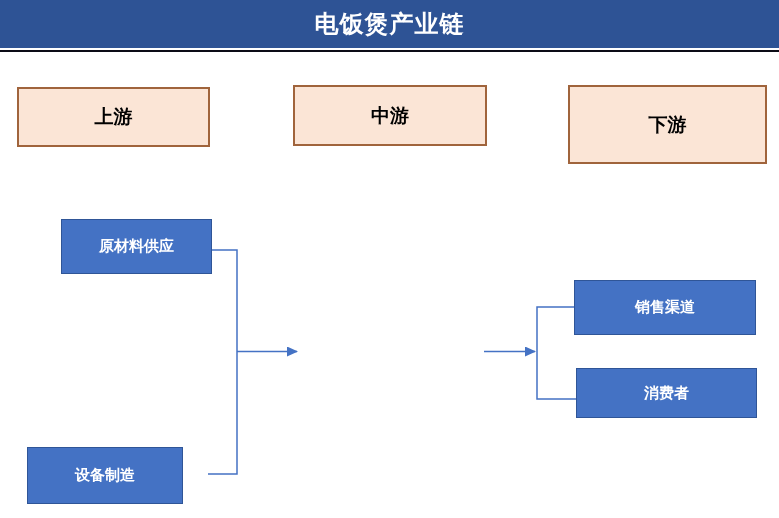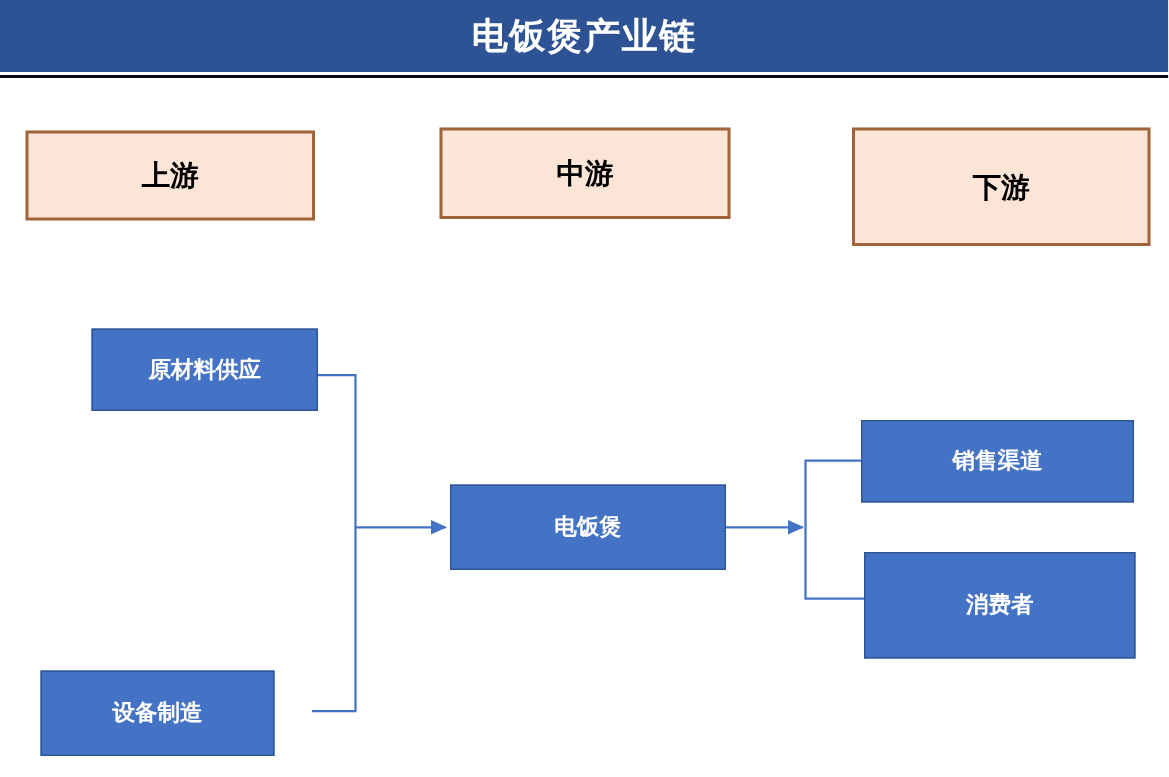--- a/index.html
+++ b/index.html
@@ -63,21 +63,21 @@
     align-items: center;
     justify-content: center;
     color: #ffffff;
     font-size: 15px;
     font-weight: bold;
   }
   .node-raw-material  { left: 21px;  top: 219px; width: 151px; height: 55px; margin-left: 40px; }
   .node-equipment     { left: 27px;  top: 447px; width: 156px; height: 57px; }
   .node-rice-cooker   { left: 300px; top: 323px; width: 184px; height: 57px; }
   .node-sales-channel { left: 574px; top: 280px; width: 182px; height: 55px; }
-  .node-consumer      { left: 576px; top: 368px; width: 181px; height: 71px; }
+  .node-consumer      { left: 576px; top: 368px; width: 181px; height: 50px; }
   
   .connector-layer {
     position: absolute;
     left: 0; top: 0;
     width: 779px; height: 518px;
     pointer-events: none;
   }
 </style>
 </head>
 <body>
@@ -104,17 +104,16 @@
 
     <line x1="237" y1="351.5" x2="297" y2="351.5" stroke="#4472C4" stroke-width="1.5" marker-end="url(#arrowhead)"></line>
 
     <line x1="484" y1="351.5" x2="535" y2="351.5" stroke="#4472C4" stroke-width="1.5" marker-end="url(#arrowhead)"></line>
 
     <polyline points="574,307 537,307 537,399 576,399" fill="none" stroke="#4472C4" stroke-width="1.5"></polyline>
   </svg>
 
   <div class="node-box node-raw-material">原材料供应</div>
   <div class="node-box node-equipment">设备制造</div>
-  <div class="node-box node-rice-cooker">电饭煲</div>
   <div class="node-box node-sales-channel">销售渠道</div>
   <div class="node-box node-consumer">消费者</div>
 
 </div>
 
 </body></html>

